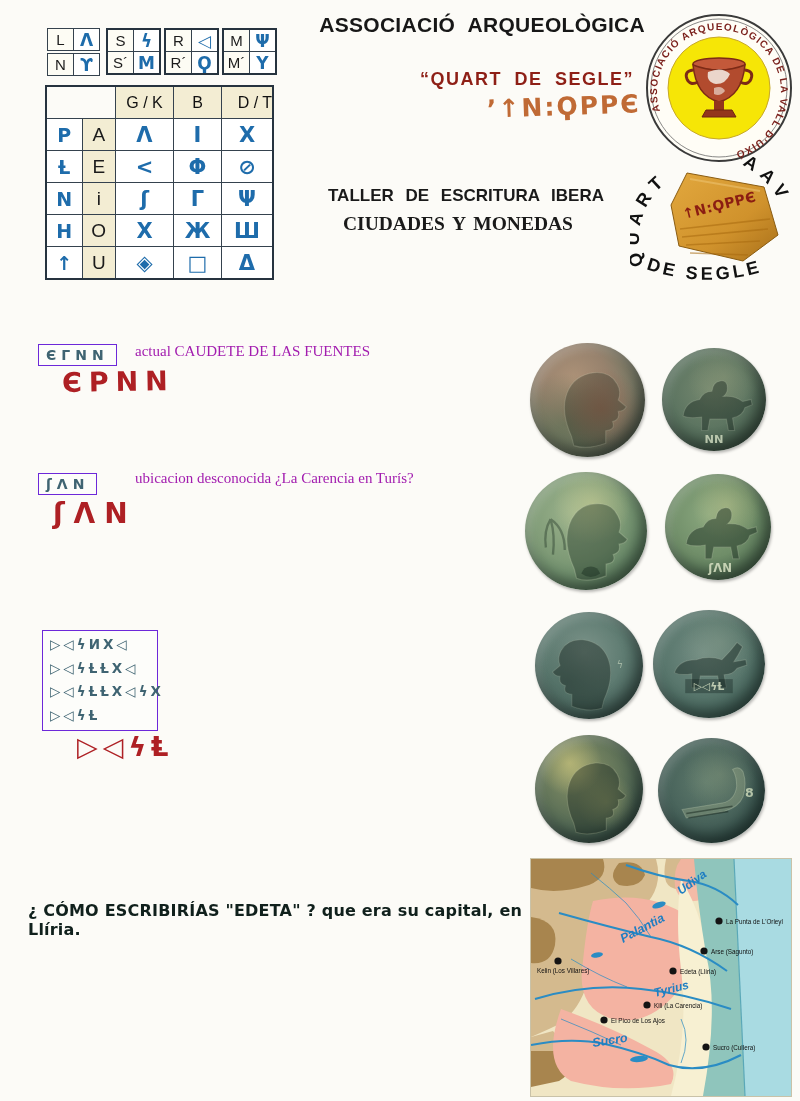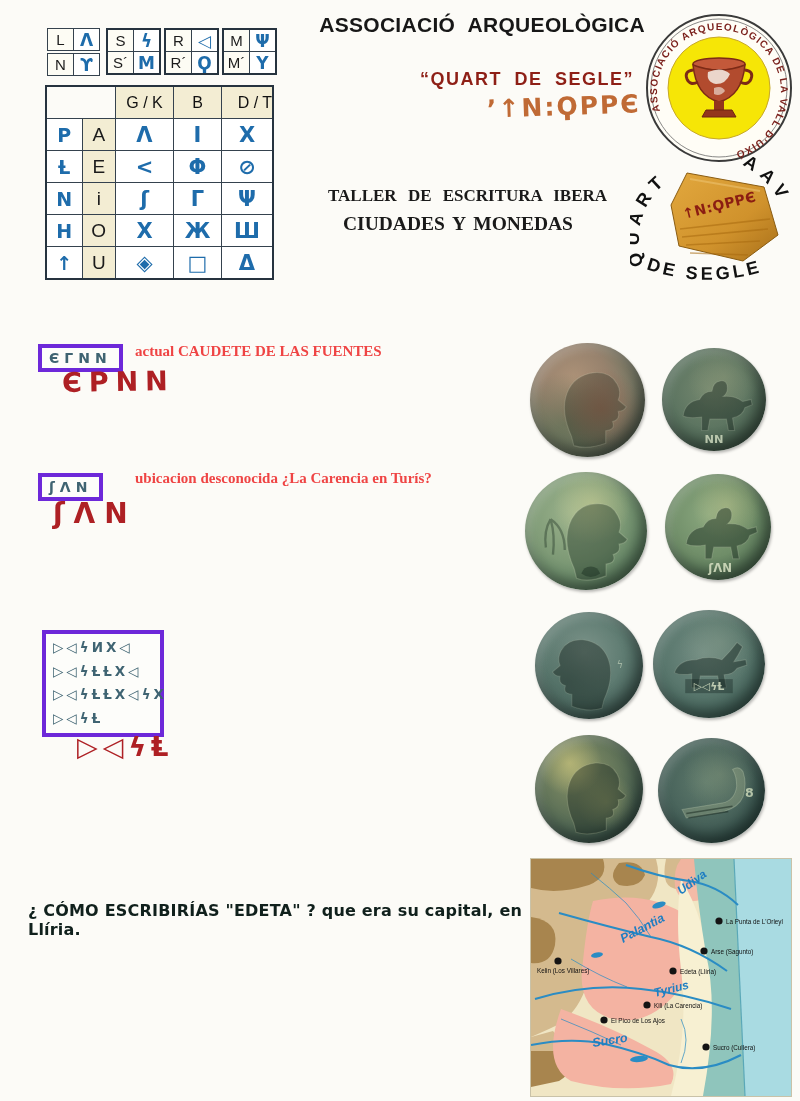--- a/index.html
+++ b/index.html
@@ -24,34 +24,34 @@
   .tmain .bigg{font-size:21px;}
 
   
   .title{position:absolute;left:295px;top:14px;width:350px;text-align:right;
          font-weight:bold;font-size:21px;letter-spacing:.3px;word-spacing:7px;color:#171717;line-height:1.07;}
   .subtitle{position:absolute;left:420px;top:69px;width:215px;
             font-weight:bold;font-size:18px;letter-spacing:1.5px;word-spacing:6px;color:#8e1f16;}
   .motto{position:absolute;left:487px;top:92px;font-family:"DejaVu Sans",sans-serif;
          font-weight:bold;font-size:25px;letter-spacing:2px;color:#c06a35;transform:rotate(-2deg);}
 
-  .workshop1{position:absolute;left:328px;top:186px;font-family:Liberation Serif, serif;
+  .workshop1{position:absolute;left:328px;top:186px;font-family:Liberation Sans, sans-serif;
              font-weight:bold;font-size:17px;word-spacing:7px;color:#1a1a1a;}
   .workshop2{position:absolute;left:343px;top:213px;font-family:"Liberation Serif",serif;
              font-weight:bold;font-size:19.5px;word-spacing:3px;color:#1a1a1a;}
 
   .intro{position:absolute;left:33px;top:301px;width:748px;font-size:13.5px;line-height:1.3;color:#1c1c1c;}
   .intro b{font-weight:bold;}
 
   
-  .scriptbox{position:absolute;border:4px solid #6d28d9;background:#fdfdfa;
+  .scriptbox{position:absolute;border:1px solid #6d28d9;background:#fdfdfa;
              font-family:"DejaVu Sans",sans-serif;color:#3f6472;font-weight:600;
              padding:2px 7px;letter-spacing:5px;font-size:14px;}
   .scriptbox .bline{white-space:nowrap;letter-spacing:3px;line-height:1.75;font-size:13.5px;}
-  .entrylabel{position:absolute;font-family:"Liberation Serif",serif;font-weight:bold;font-size:15px;color:#ef4444;}
+  .entrylabel{position:absolute;font-family:"Liberation Serif",serif;font-weight:normal;font-size:15px;color:#a21caf;}
   .redscript{position:absolute;font-family:"DejaVu Sans",sans-serif;font-weight:bold;color:#ae2024;}
 
   .question{position:absolute;left:28px;top:901px;width:505px;font-family:"DejaVu Sans",sans-serif;
             font-weight:bold;font-size:16px;letter-spacing:.2px;color:#10201c;}
 
   
   .coin{position:absolute;border-radius:50%;
         box-shadow:inset -5px -7px 14px rgba(0,0,0,.45), inset 4px 5px 10px rgba(255,255,255,.22), 1px 2px 3px rgba(0,0,0,.28);}
   .coin svg{position:absolute;left:0;top:0;width:100%;height:100%;}
 

